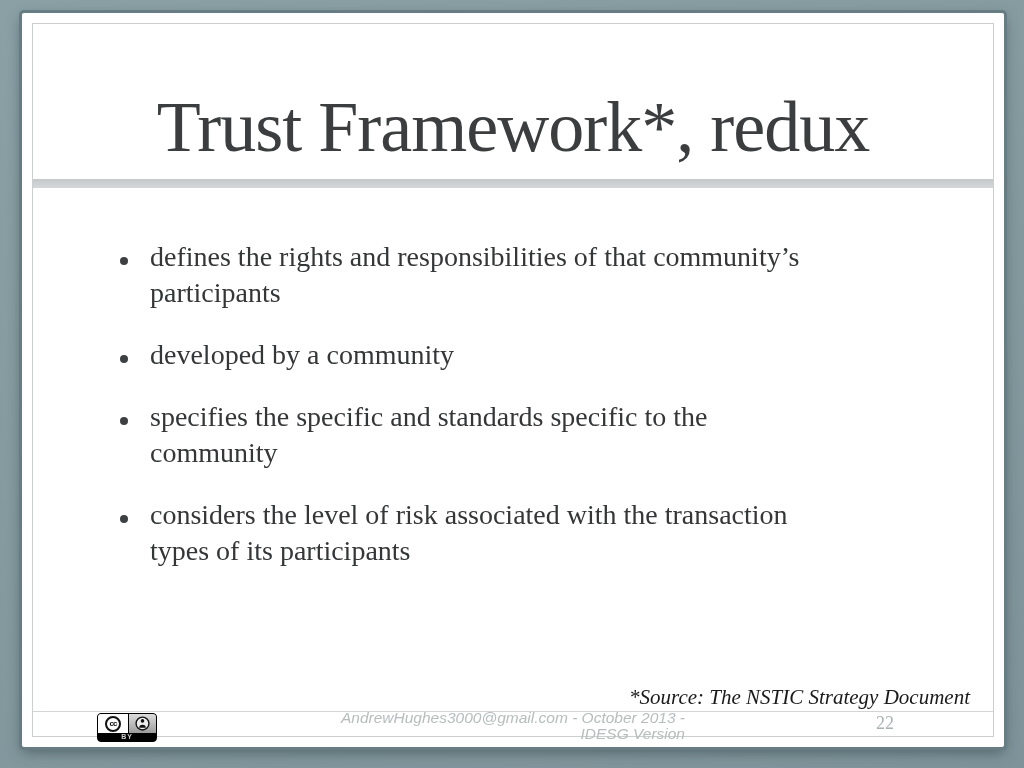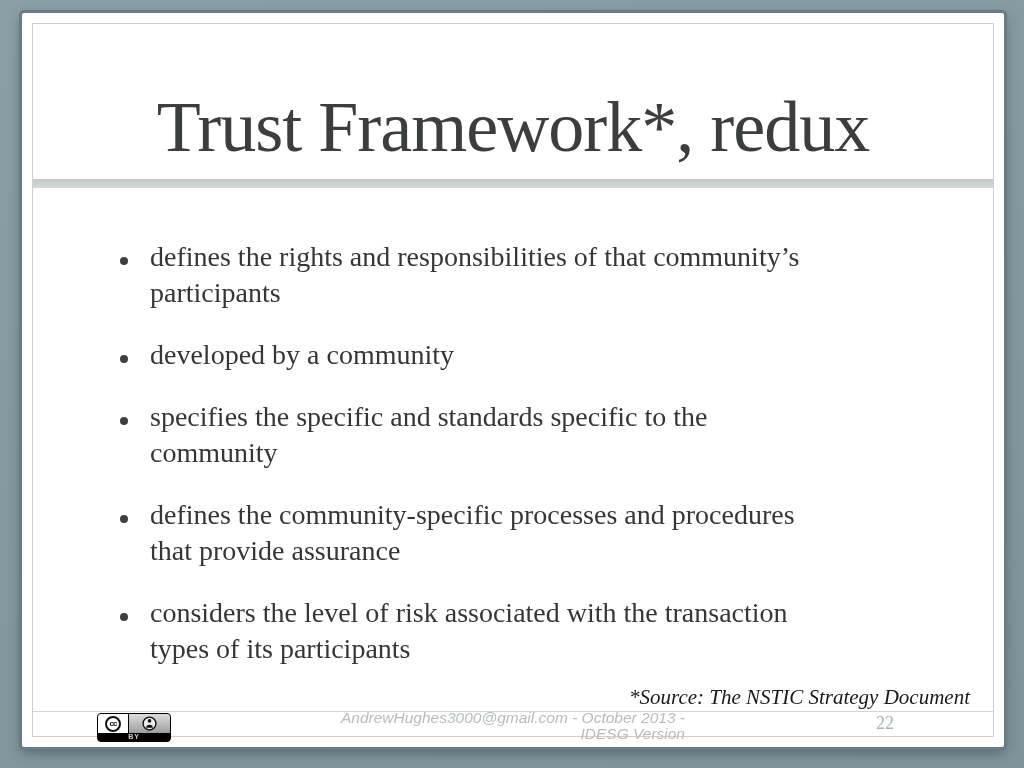--- a/index.html
+++ b/index.html
@@ -65,21 +65,21 @@
     text-align:right; white-space:pre;
   }
 
   .page-number {
     position:absolute; left:854px; top:700px;
     font-size:18px; color:#aab2b4;
   }
 
   
   .cc-badge {
-    position:absolute; left:75px; top:700px; width:74px; height:29px;
+    position:absolute; left:75px; top:700px; width:60px; height:29px;
     background:#000; border-radius:4px; overflow:hidden; z-index:3;
     cursor:pointer; border:1px solid #000;
     display:flex; flex-direction:column;
   }
   .cc-top { flex:1; display:flex; }
   .cc-cell-white {
     width:31px; background:#fff; display:flex; align-items:center; justify-content:center;
     border-right:1px solid #000;
   }
   .cc-logo {
@@ -120,25 +120,20 @@
         <span class="bullet-dot"></span>
         <span class="bullet-text">developed by a community</span>
       </li>
       <li>
         <span class="bullet-dot"></span>
         <span class="bullet-text">specifies the specific and standards specific to the
 community</span>
       </li>
       <li>
         <span class="bullet-dot"></span>
-        <span class="bullet-text">defines the community-specific processes and procedures
-that provide assurance</span>
-      </li>
-      <li>
-        <span class="bullet-dot"></span>
         <span class="bullet-text">considers the level of risk associated with the transaction
 types of its participants</span>
       </li>
     </ul>
 
     <div class="source-note">*Source: The NSTIC Strategy Document</div>
 
     <div class="footer-sep"></div>
 
     <div class="cc-badge">

